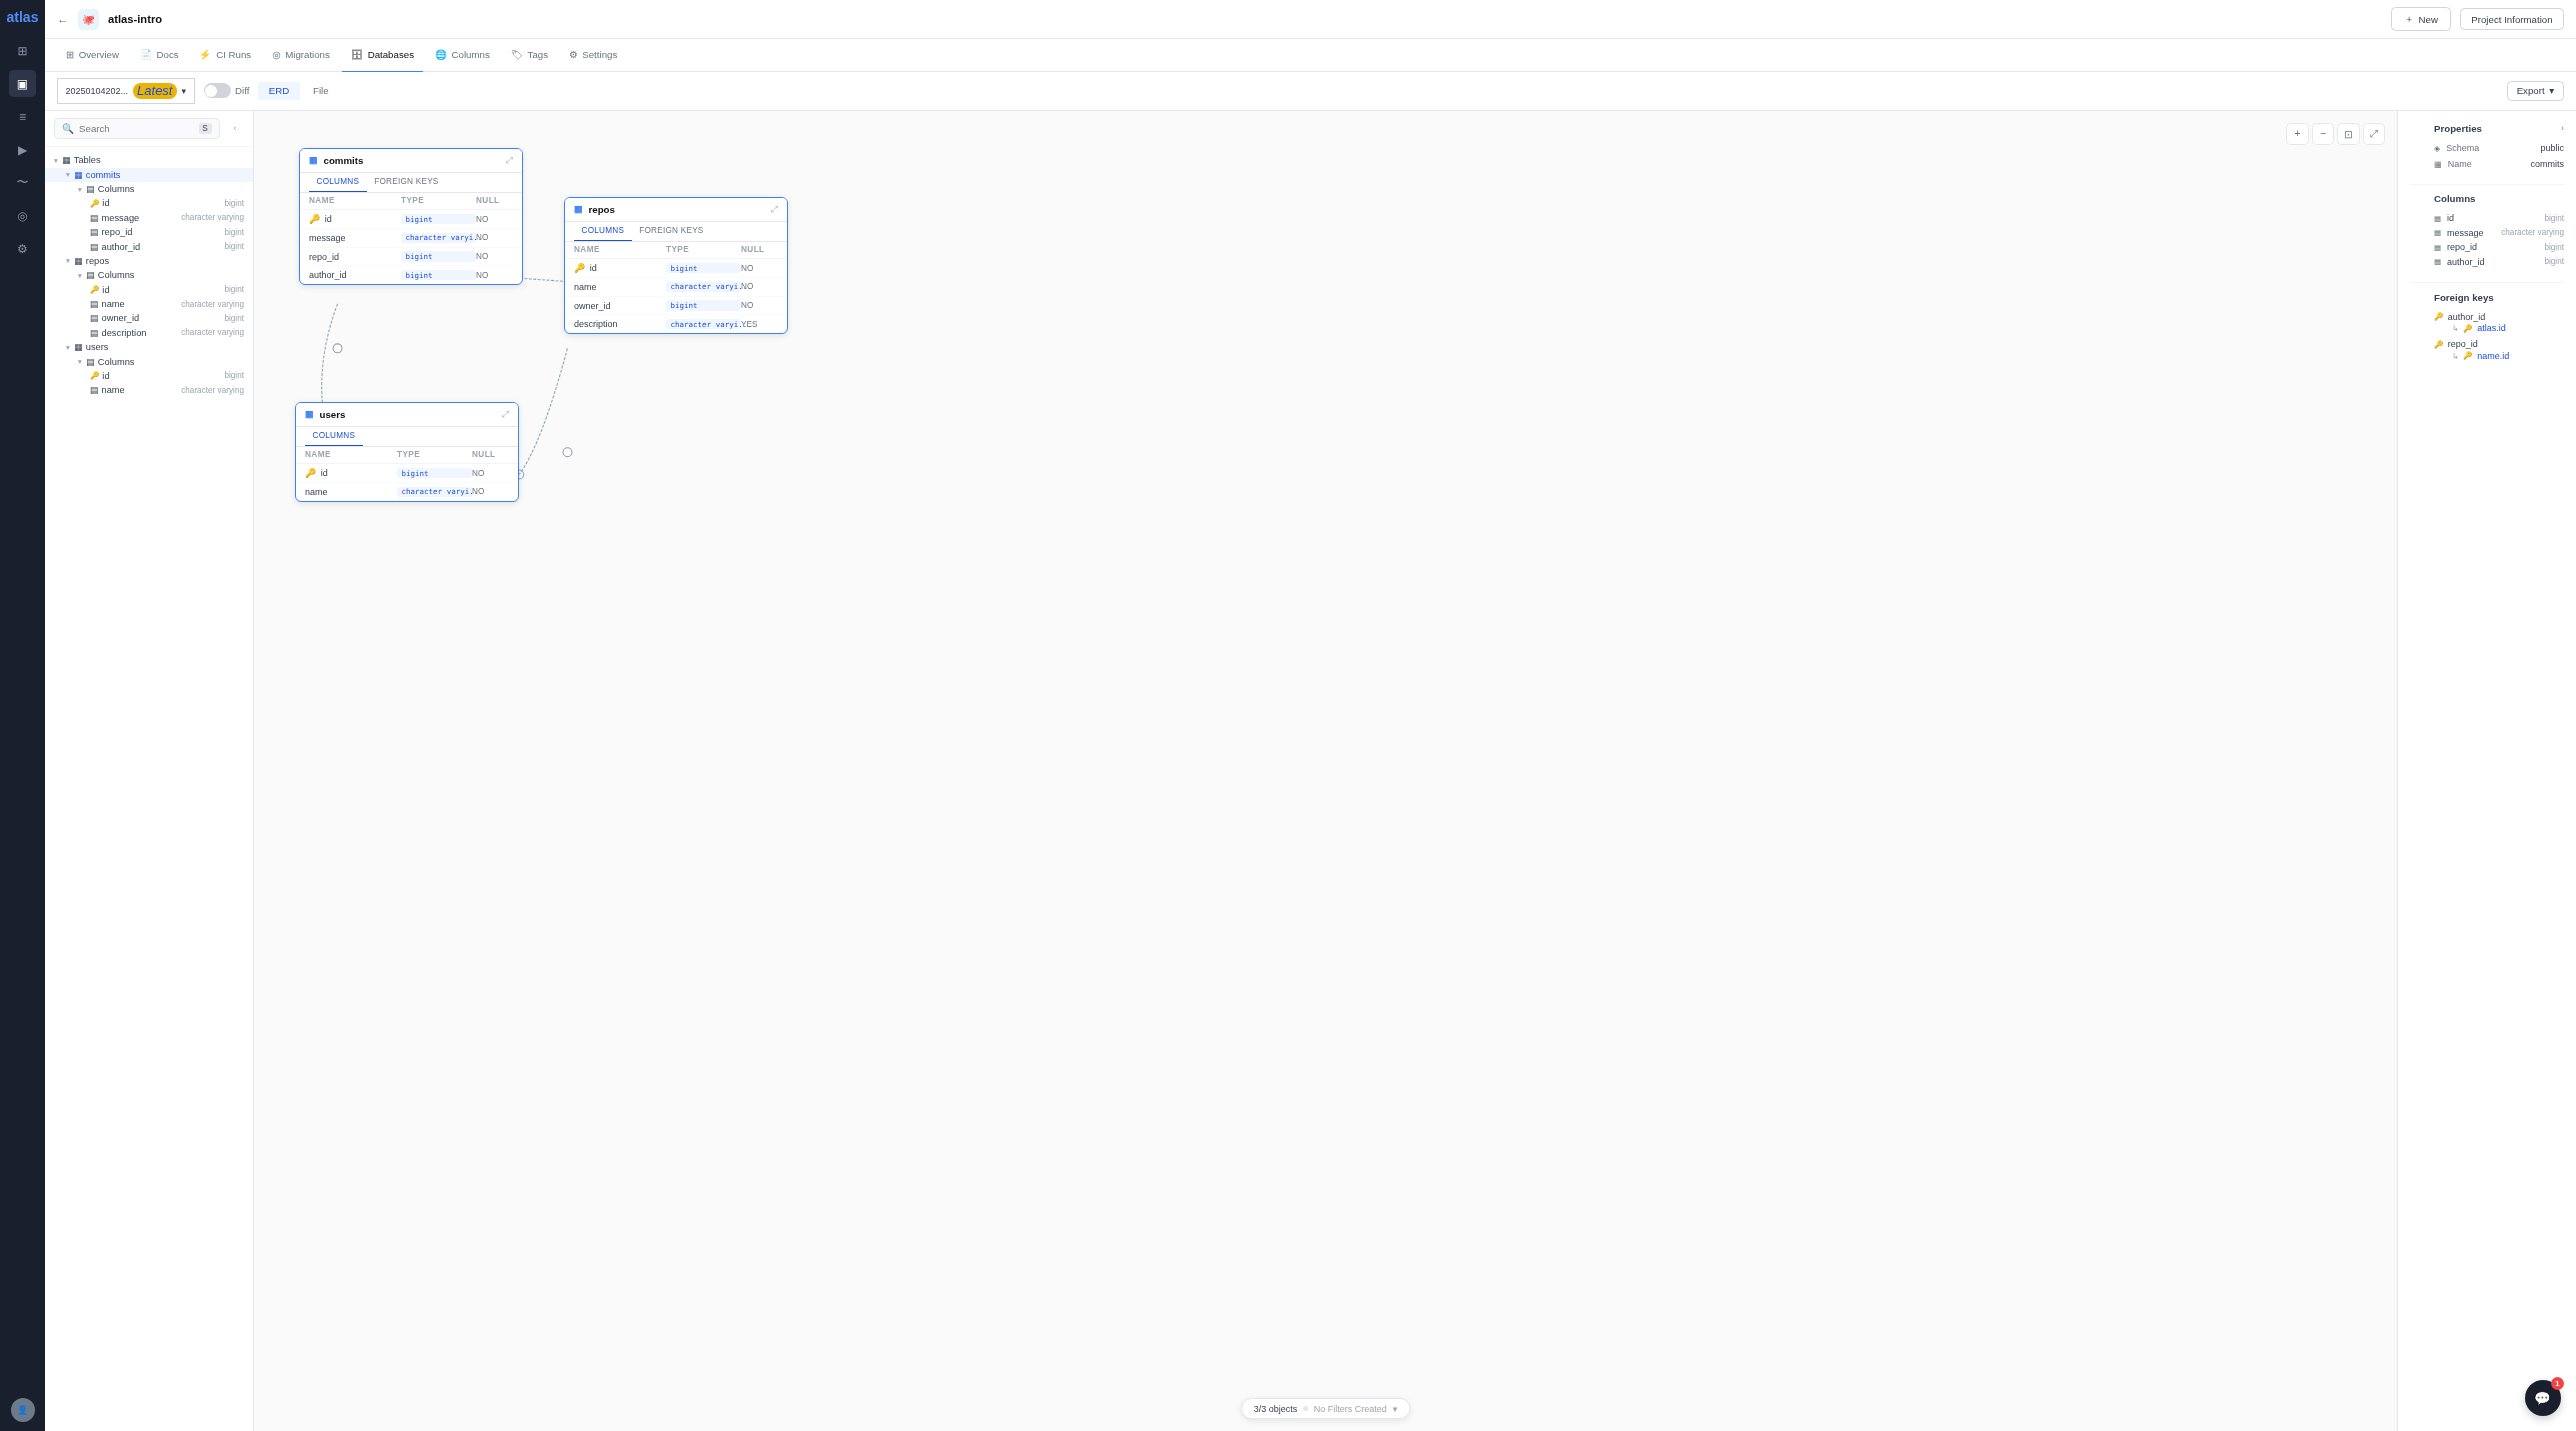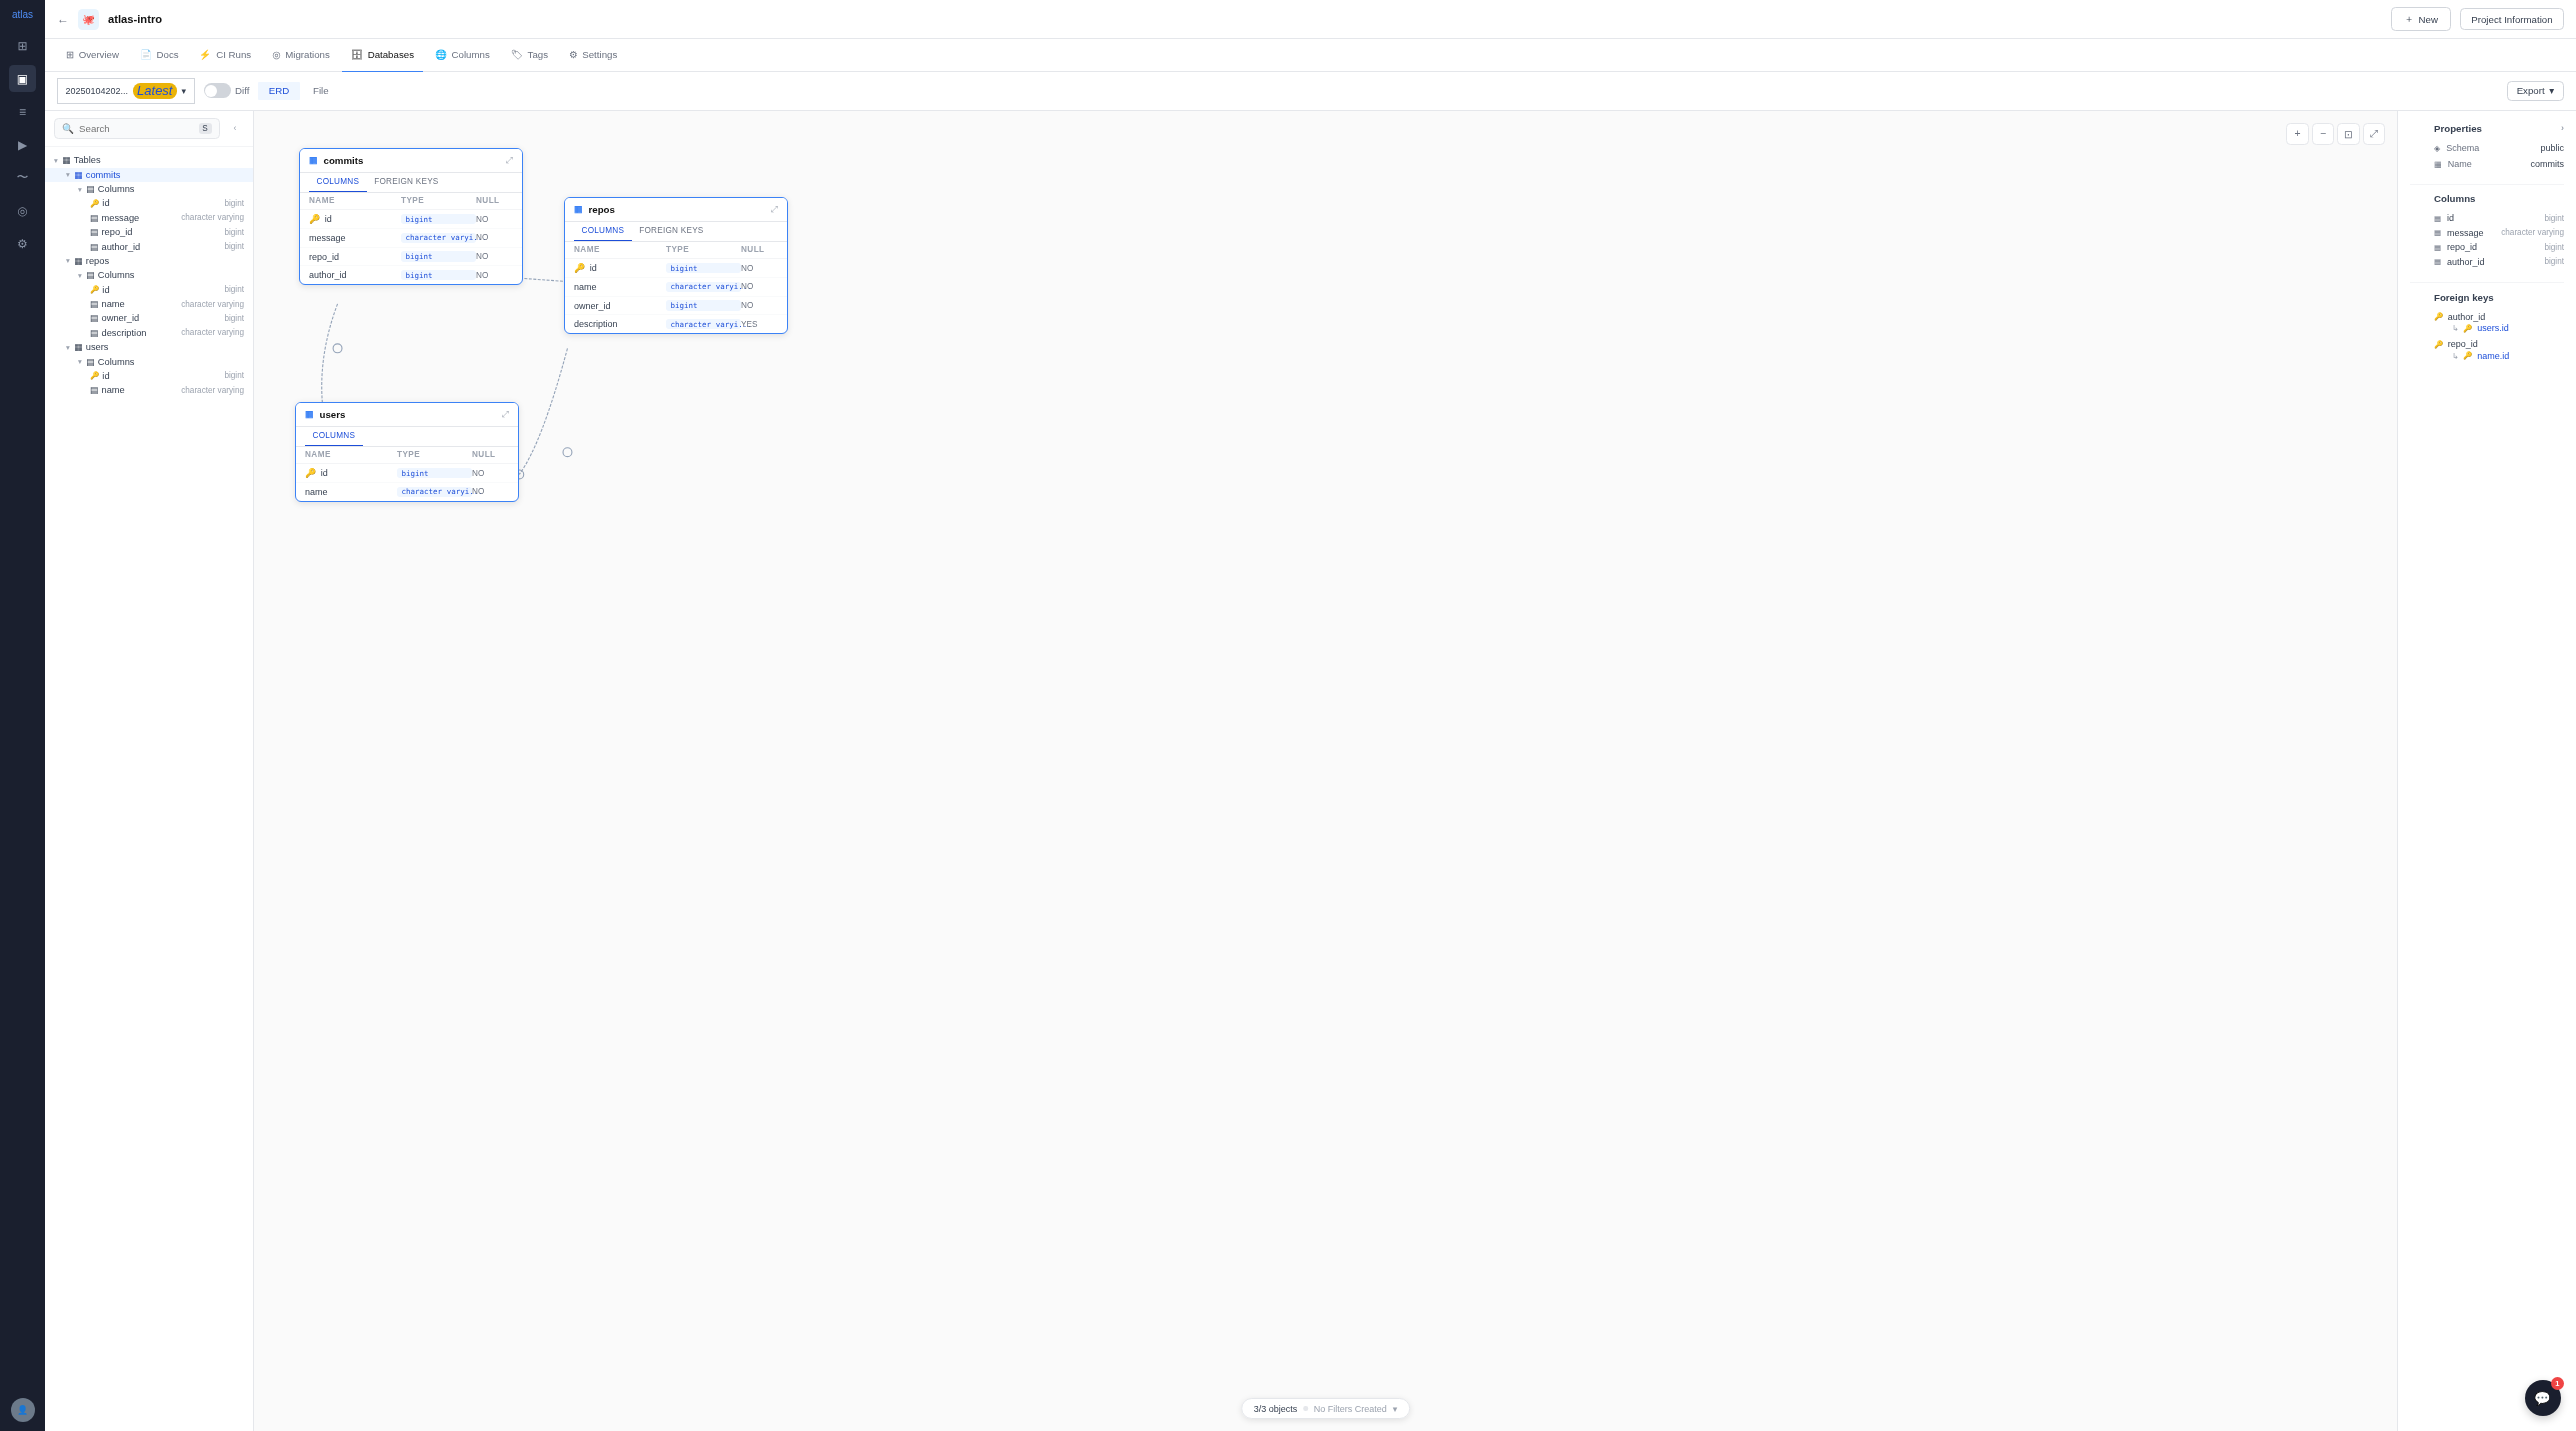--- a/index.html
+++ b/index.html
@@ -11,22 +11,22 @@
       background: #1a1f2e;
       display: flex;
       flex-direction: column;
       align-items: center;
       padding: 9px 0;
       gap: 6px;
       flex-shrink: 0;
     }
     .nav-logo {
       color: #4f8ef7;
-      font-weight: 400;
-      font-size: 10px;
+      font-weight: 700;
+      font-size: 14px;
       margin-bottom: 6px;
     }
     .nav-icon {
       width: 27px;
       height: 27px;
       display: flex;
       align-items: center;
       justify-content: center;
       border-radius: 4.5px;
       color: #8892a4;
@@ -941,21 +941,21 @@
           <span>Foreign keys</span>
         </div>
         <div class="fk-row">
           <div class="fk-main">
             <span class="fk-icon">🔑</span>
             <span class="fk-name">author_id</span>
           </div>
           <div class="fk-sub">
             <span class="fk-arrow">↳</span>
             <span class="fk-icon">🔑</span>
-            <span class="fk-link">users.id</span>
+            <span class="fk-link">atlas.id</span>
           </div>
         </div>
         <div class="fk-row">
           <div class="fk-main">
             <span class="fk-icon">🔑</span>
             <span class="fk-name">repo_id</span>
           </div>
           <div class="fk-sub">
             <span class="fk-arrow">↳</span>
             <span class="fk-icon">🔑</span>

